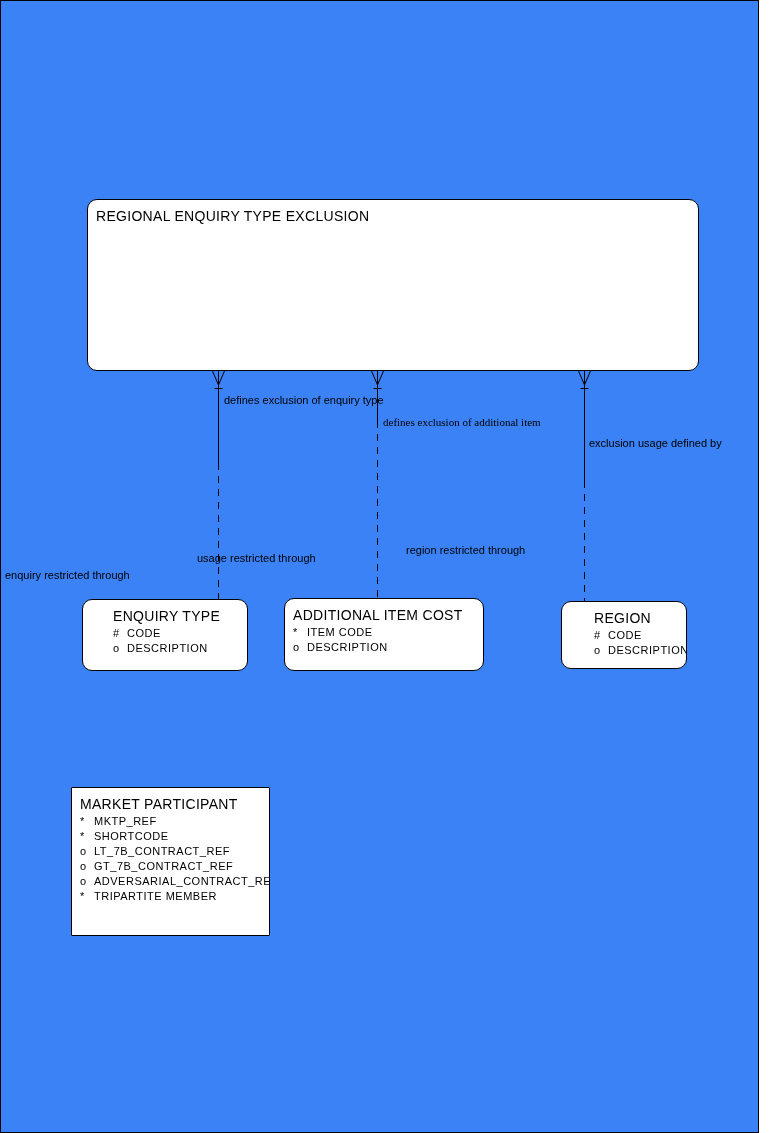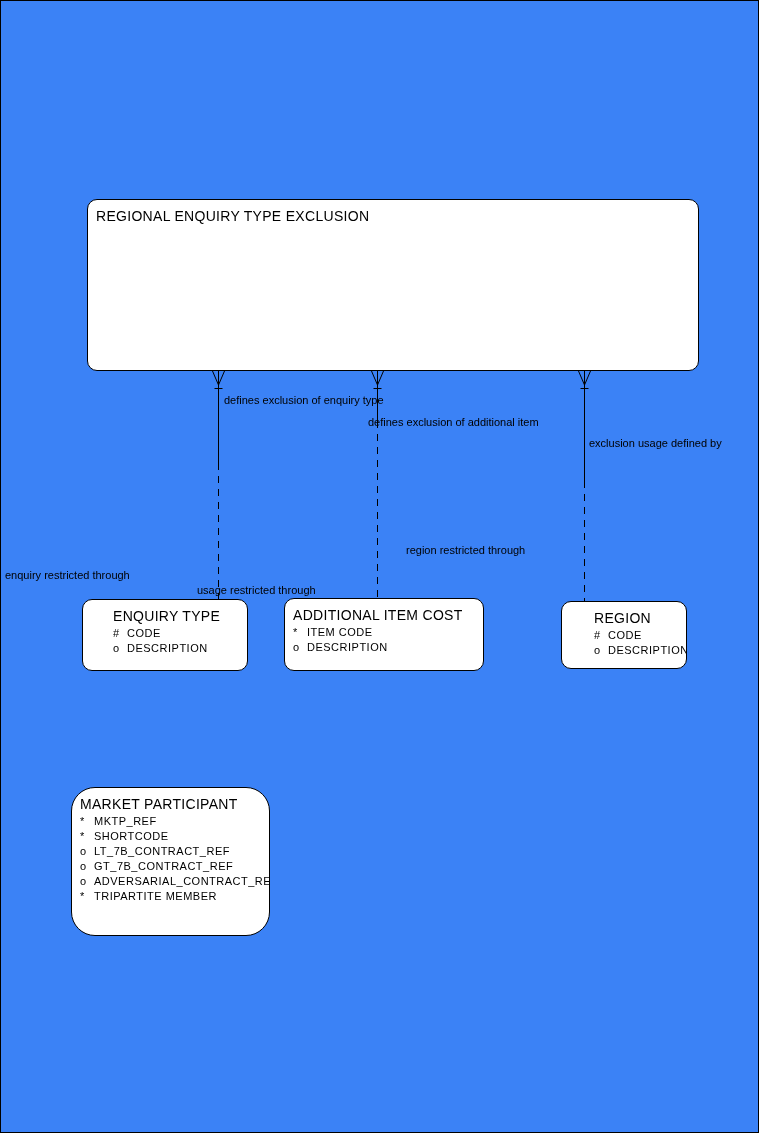--- a/index.html
+++ b/index.html
@@ -115,21 +115,21 @@
         <span class="marker">#</span>
         <span>CODE</span>
       </div>
       <div class="attr">
         <span class="marker">o</span>
         <span>DESCRIPTION</span>
       </div>
     </div>
   </div>
 
-  <div class="entity" style="left:70px; top:786px; width:199px; height:149px; border-radius:24px;">
+  <div class="entity" style="left:70px; top:786px; width:199px; height:149px; border-radius:1px;">
     <div class="entity-title">MARKET PARTICIPANT</div>
     <div class="attrs">
       <div class="attr">
         <span class="marker">*</span>
         <span>MKTP_REF</span>
       </div>
       <div class="attr">
         <span class="marker">*</span>
         <span>SHORTCODE</span>
       </div>
@@ -147,23 +147,23 @@
       </div>
       <div class="attr">
         <span class="marker">*</span>
         <span>TRIPARTITE MEMBER</span>
       </div>
     </div>
   </div>
 
   <div class="rel-label" style="left:223px; top:392px;">defines exclusion of enquiry type</div>
 
-  <div class="rel-label" style="left:367px; top:414px;">defines exclusion of additional item</div>
+  <div class="rel-label" style="left:382px; top:414px;font-family:Liberation Serif, serif;">defines exclusion of additional item</div>
 
   <div class="rel-label" style="left:588px; top:435px;">exclusion usage defined by</div>
 
   <div class="rel-label" style="left:405px; top:542px;">region restricted through</div>
 
-  <div class="rel-label" style="left:196px; top:550px;margin-top:32px;">usage restricted through</div>
+  <div class="rel-label" style="left:196px; top:550px;">usage restricted through</div>
 
   <div class="rel-label" style="left:4px; top:567px;">enquiry restricted through</div>
 
 </div>
 
 </body></html>

